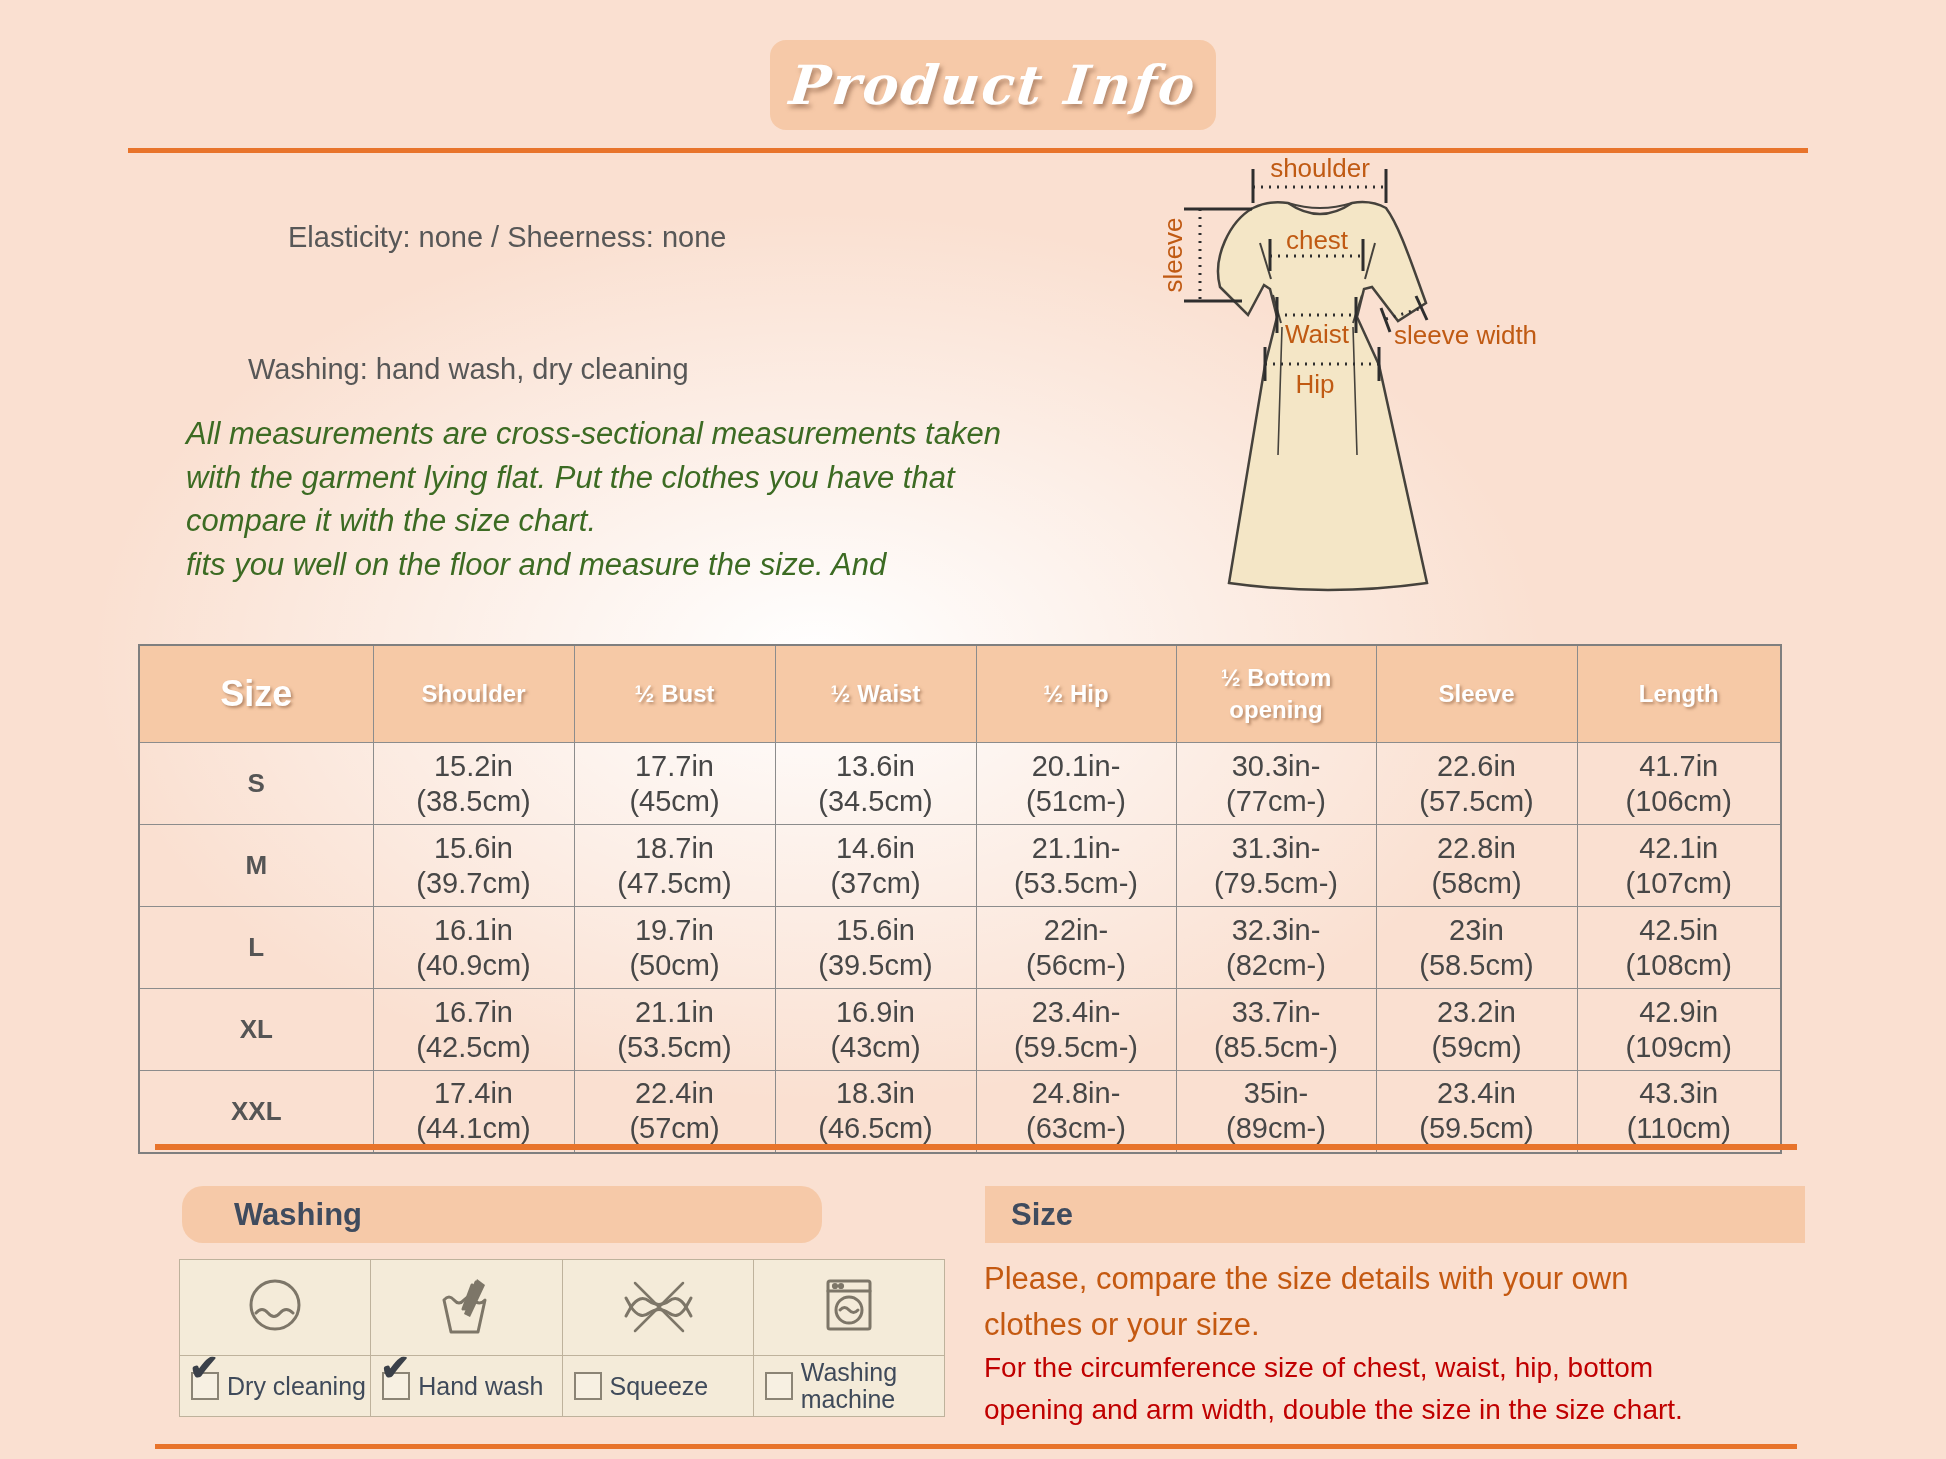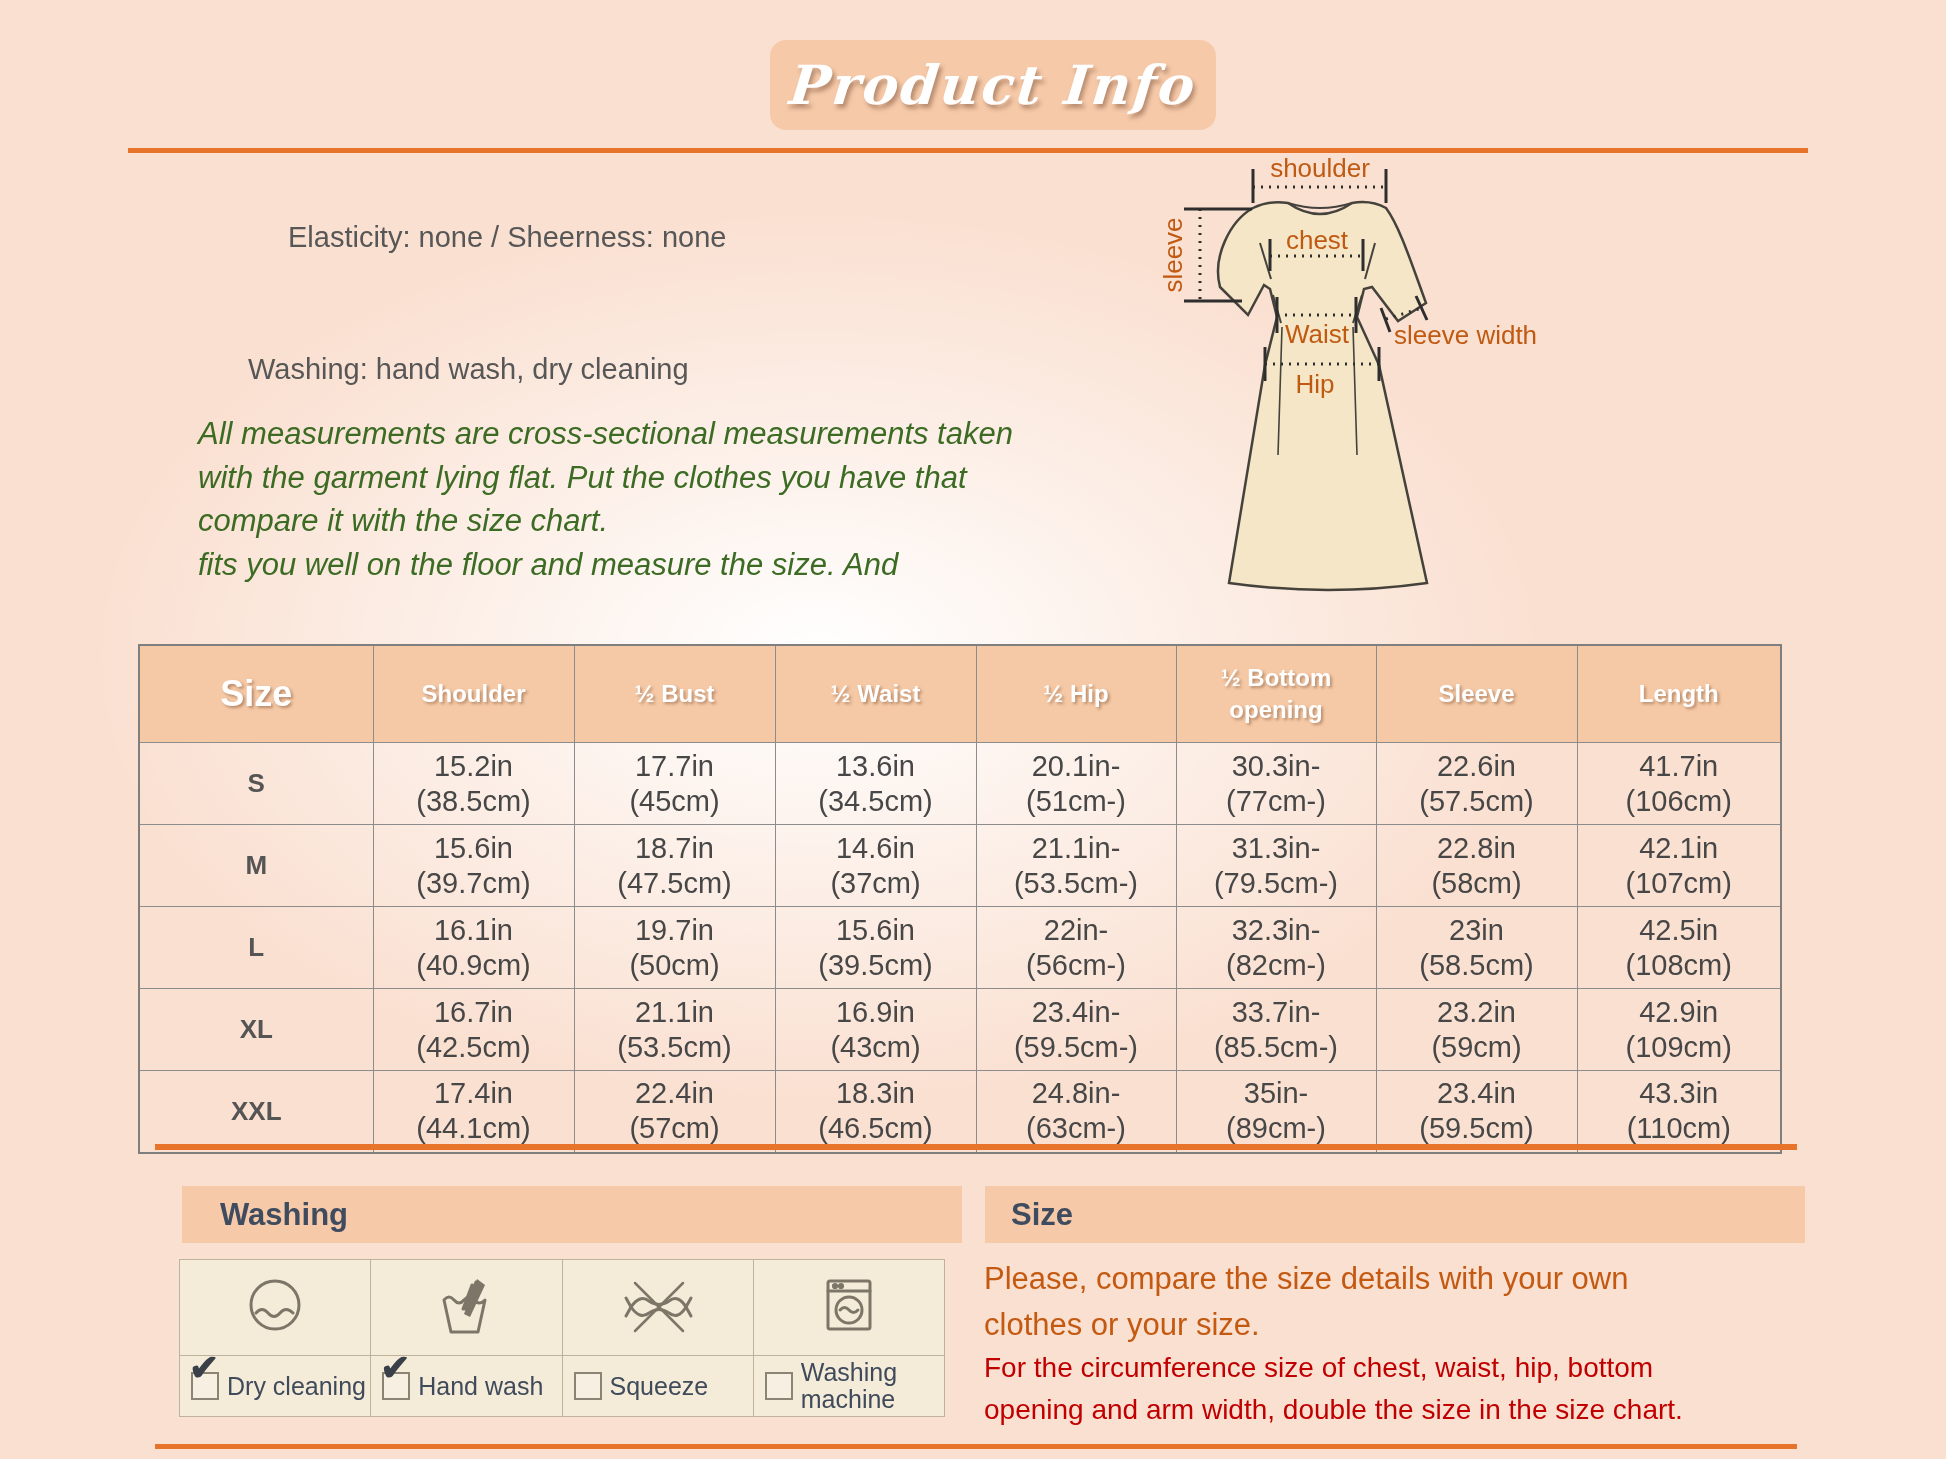--- a/index.html
+++ b/index.html
@@ -32,21 +32,21 @@
   .rule-bottom{left:155px;top:1444px;width:1642px;height:5px;}
 
   
   .detail{position:absolute;left:248px;font-size:29px;color:#575757;}
   .detail-1{top:221px;margin-left:40px;}
   .detail-2{top:287px;}
   .detail-3{top:353px;}
 
   
   .measure-note{
-    position:absolute;left:198px;top:412px;
+    position:absolute;left:186px;top:412px;
     font-size:31px;line-height:43.5px;font-style:italic;font-weight:500;
     color:#3c6b23;
   }
 
   .tolerance-note{
     position:absolute;left:183px;top:600px;
     font-size:27.5px;color:#4f4f4f;
   }
 
   
@@ -68,21 +68,21 @@
   .size-table td{font-size:29px;color:#474747;}
   .size-table td.row-size{font-weight:bold;font-size:26px;color:#555;}
   .cell-line{display:block;line-height:35px;}
 
   
   .section-bar{
     position:absolute;top:1186px;height:57px;background:#f6c9a8;
     display:flex;align-items:center;
     font-size:31px;font-weight:bold;color:#3f4b5e;
   }
-  .washing-bar{left:182px;width:780px;padding-left:38px;box-sizing:border-box;}
+  .washing-bar{left:182px;width:640px;padding-left:52px;box-sizing:border-box;border-radius:21px;}
   .size-bar{left:985px;width:820px;padding-left:26px;box-sizing:border-box;}
 
   
   .wash-grid{
     position:absolute;left:179px;top:1259px;width:766px;
     border-collapse:collapse;table-layout:fixed;background:#f4ebd9;
   }
   .wash-grid td{border:1px solid #beb29c;text-align:center;vertical-align:middle;}
   .wash-grid tr.icon-row td{height:93px;}
   .wash-grid tr.label-row td{height:58px;}

